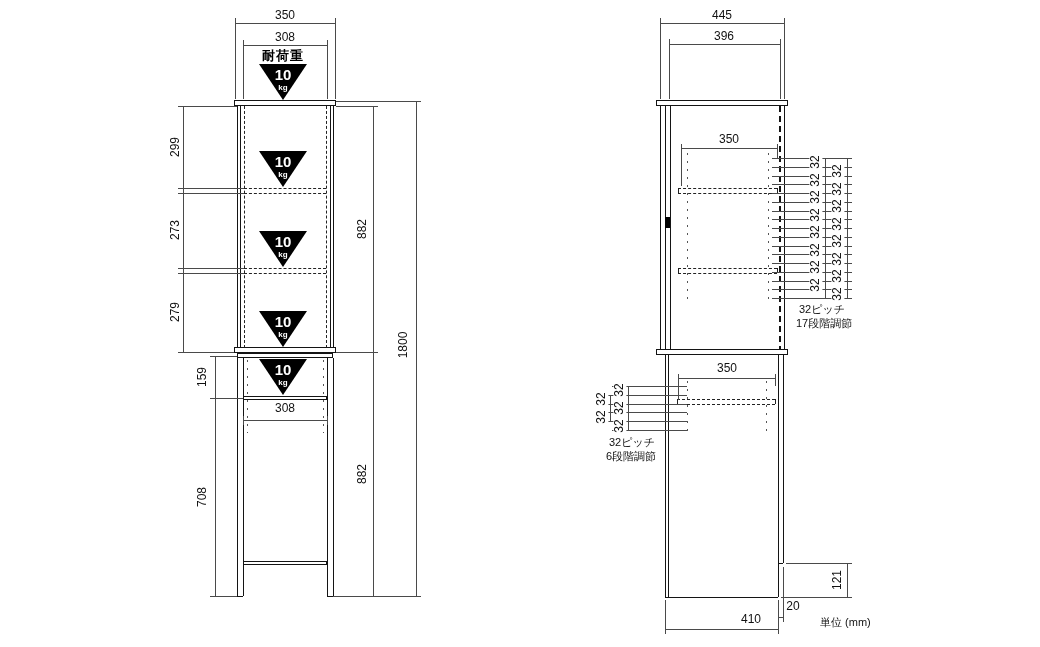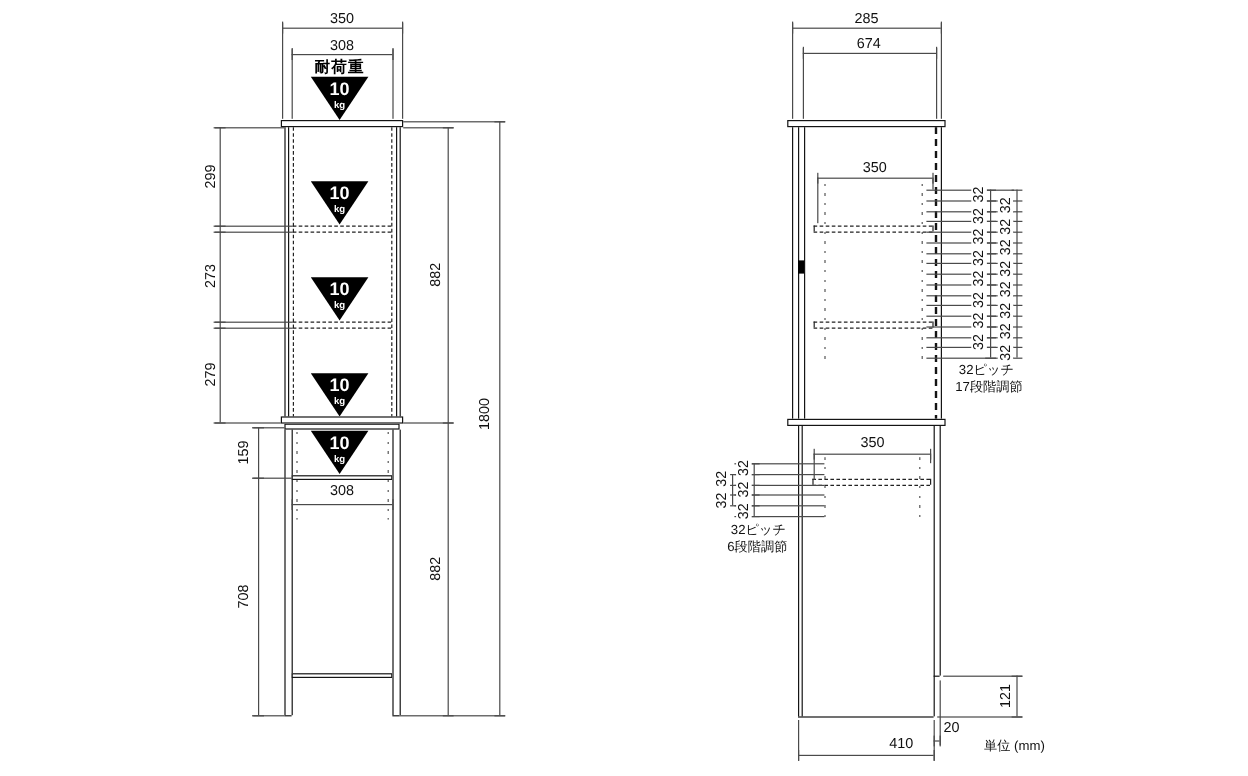--- a/index.html
+++ b/index.html
@@ -68,22 +68,22 @@
   <span class="rlab" style="left:176px;top:147px">299</span>
   <span class="rlab" style="left:176px;top:230px">273</span>
   <span class="rlab" style="left:176px;top:312px">279</span>
   <span class="rlab" style="left:203px;top:377px">159</span>
   <span class="rlab" style="left:203px;top:497px">708</span>
   <span class="rlab" style="left:363px;top:229px">882</span>
   <span class="rlab" style="left:363px;top:474px">882</span>
   <span class="rlab" style="left:404px;top:345px">1800</span>
   <span class="lab" style="left:285px;top:409px">308</span>
 
-  <span class="lab" style="left:722px;top:16px">285</span>
-  <span class="lab" style="left:724px;top:37px">674</span>
+  <span class="lab" style="left:722px;top:16px">445</span>
+  <span class="lab" style="left:724px;top:37px">396</span>
   <span class="lab" style="left:729px;top:140px">350</span>
   <span class="lab" style="left:727px;top:369px">350</span>
 
   <span class="note" style="left:799px;top:303px">32ピッチ</span>
   <span class="note" style="left:796px;top:317px">17段階調節</span>
   <span class="note" style="left:609px;top:436px">32ピッチ</span>
   <span class="note" style="left:606px;top:450px">6段階調節</span>
 
   <span class="rlab" style="left:838px;top:580px">121</span>
   <span class="lab" style="left:793px;top:607px">20</span>

